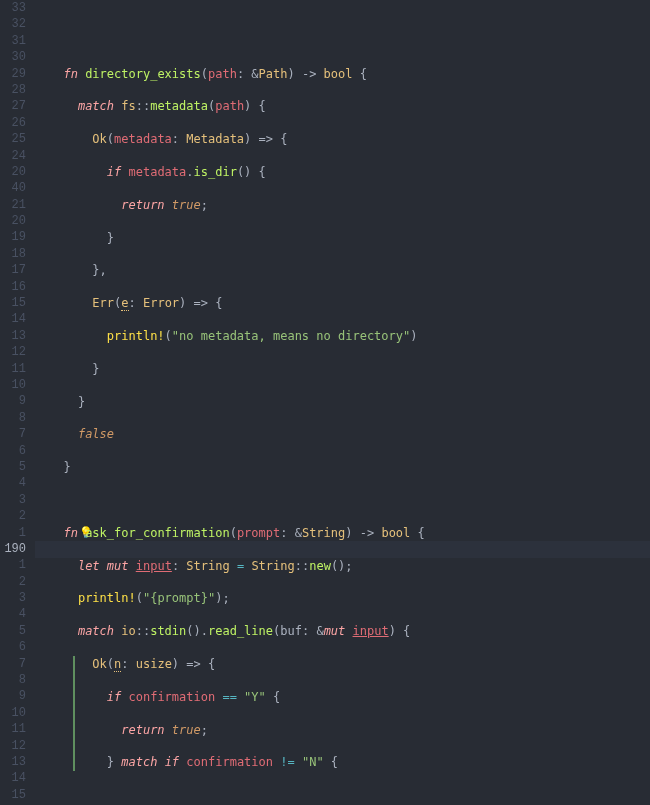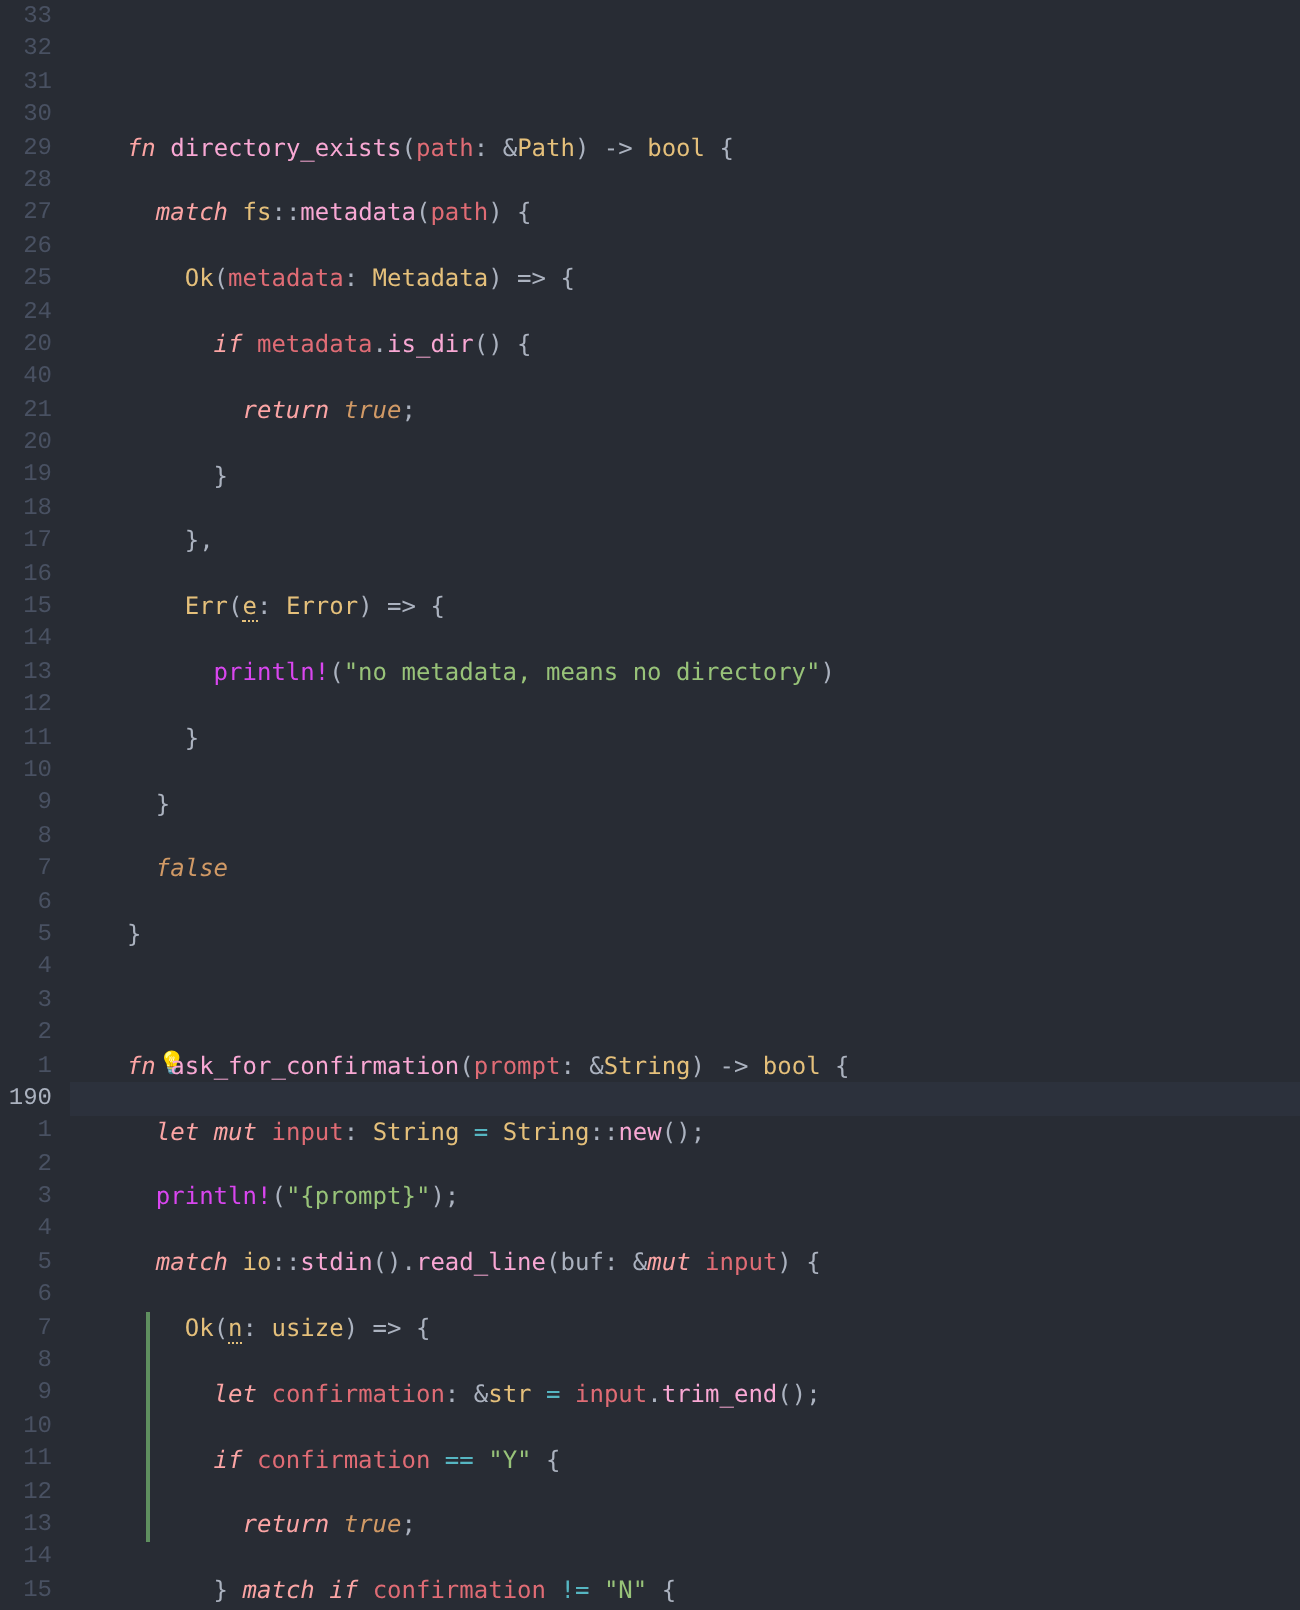--- a/index.html
+++ b/index.html
@@ -44,31 +44,31 @@
   .vbar {
     position:absolute;
     left:38px;
     width:2px;
     background:#5f8f5f;
     z-index:1;
   }
   .code pre { position:relative; z-index:2; }
 
   .kw   { color:#fca5a5;font-style:italic; }
-  .fnn  { color:#f9a8d4; }
+  .fnn  { color:#bef264; }
   .prm  { color:#e06c75; }
   .ty   { color:#e5c07b; }
   .pun  { color:#abb2bf; }
   .str  { color:#98c379; }
   .op   { color:#56b6c2; }
   .lit  { color:#d19a66;font-style:italic; }
   .ns   { color:#e5c07b; }
-  .mac  { color:#d946ef; }
+  .mac  { color:#fde047; }
   .war  { color:#e5c07b; border-bottom:1px dotted #e5c07b; }
-  .mut  { }
+  .mut  { text-decoration:underline; }
   .def  { color:#abb2bf; }
 
   .line { display:block; height:16.4px; }
 </style>
 </head>
 <body>
 
 <div class="editor">
   <div class="gutter" id="gutter">
       <div class="line">33</div>
@@ -137,21 +137,20 @@
 <span class="line">      <span class="pun">}</span></span>
 <span class="line">    <span class="pun">}</span></span>
 <span class="line">    <span class="lit">false</span></span>
 <span class="line">  <span class="pun">}</span></span>
 <span class="line"></span>
 <span class="line">  <span class="kw">fn</span> <span class="fnn">ask_for_confirmation</span><span class="pun">(</span><span class="prm">prompt</span><span class="pun">: &amp;</span><span class="ty">String</span><span class="pun">) -&gt; </span><span class="ty">bool</span><span class="pun"> {</span></span>
 <span class="line">    <span class="kw">let</span> <span class="kw">mut</span> <span class="prm mut">input</span><span class="pun">: </span><span class="ty">String</span> <span class="op">=</span> <span class="ty">String</span><span class="pun">::</span><span class="fnn">new</span><span class="pun">();</span></span>
 <span class="line">    <span class="mac">println!</span><span class="pun">(</span><span class="str">"{prompt}"</span><span class="pun">);</span></span>
 <span class="line">    <span class="kw">match</span> <span class="ns">io</span><span class="pun">::</span><span class="fnn">stdin</span><span class="pun">().</span><span class="fnn">read_line</span><span class="pun">(</span><span class="def">buf</span><span class="pun">: &amp;</span><span class="kw">mut</span> <span class="prm mut">input</span><span class="pun">) {</span></span>
 <span class="line">      <span class="ty">Ok</span><span class="pun">(</span><span class="war">n</span><span class="pun">: </span><span class="ty">usize</span><span class="pun">) =&gt; {</span></span>
-<span class="line">        <span class="kw">let</span> <span class="prm">confirmation</span><span class="pun">: &amp;</span><span class="ty">str</span> <span class="op">=</span> <span class="prm mut">input</span><span class="pun">.</span><span class="fnn">trim_end</span><span class="pun">();</span></span>
 <span class="line">        <span class="kw">if</span> <span class="prm">confirmation</span> <span class="op">==</span> <span class="str">"Y"</span> <span class="pun">{</span></span>
 <span class="line">          <span class="kw">return</span> <span class="lit">true</span><span class="pun">;</span></span>
 <span class="line">        <span class="pun">}</span> <span class="kw">match</span> <span class="kw">if</span> <span class="prm">confirmation</span> <span class="op">!=</span> <span class="str">"N"</span> <span class="pun">{</span></span>
 
 
 
 
 
 
 

